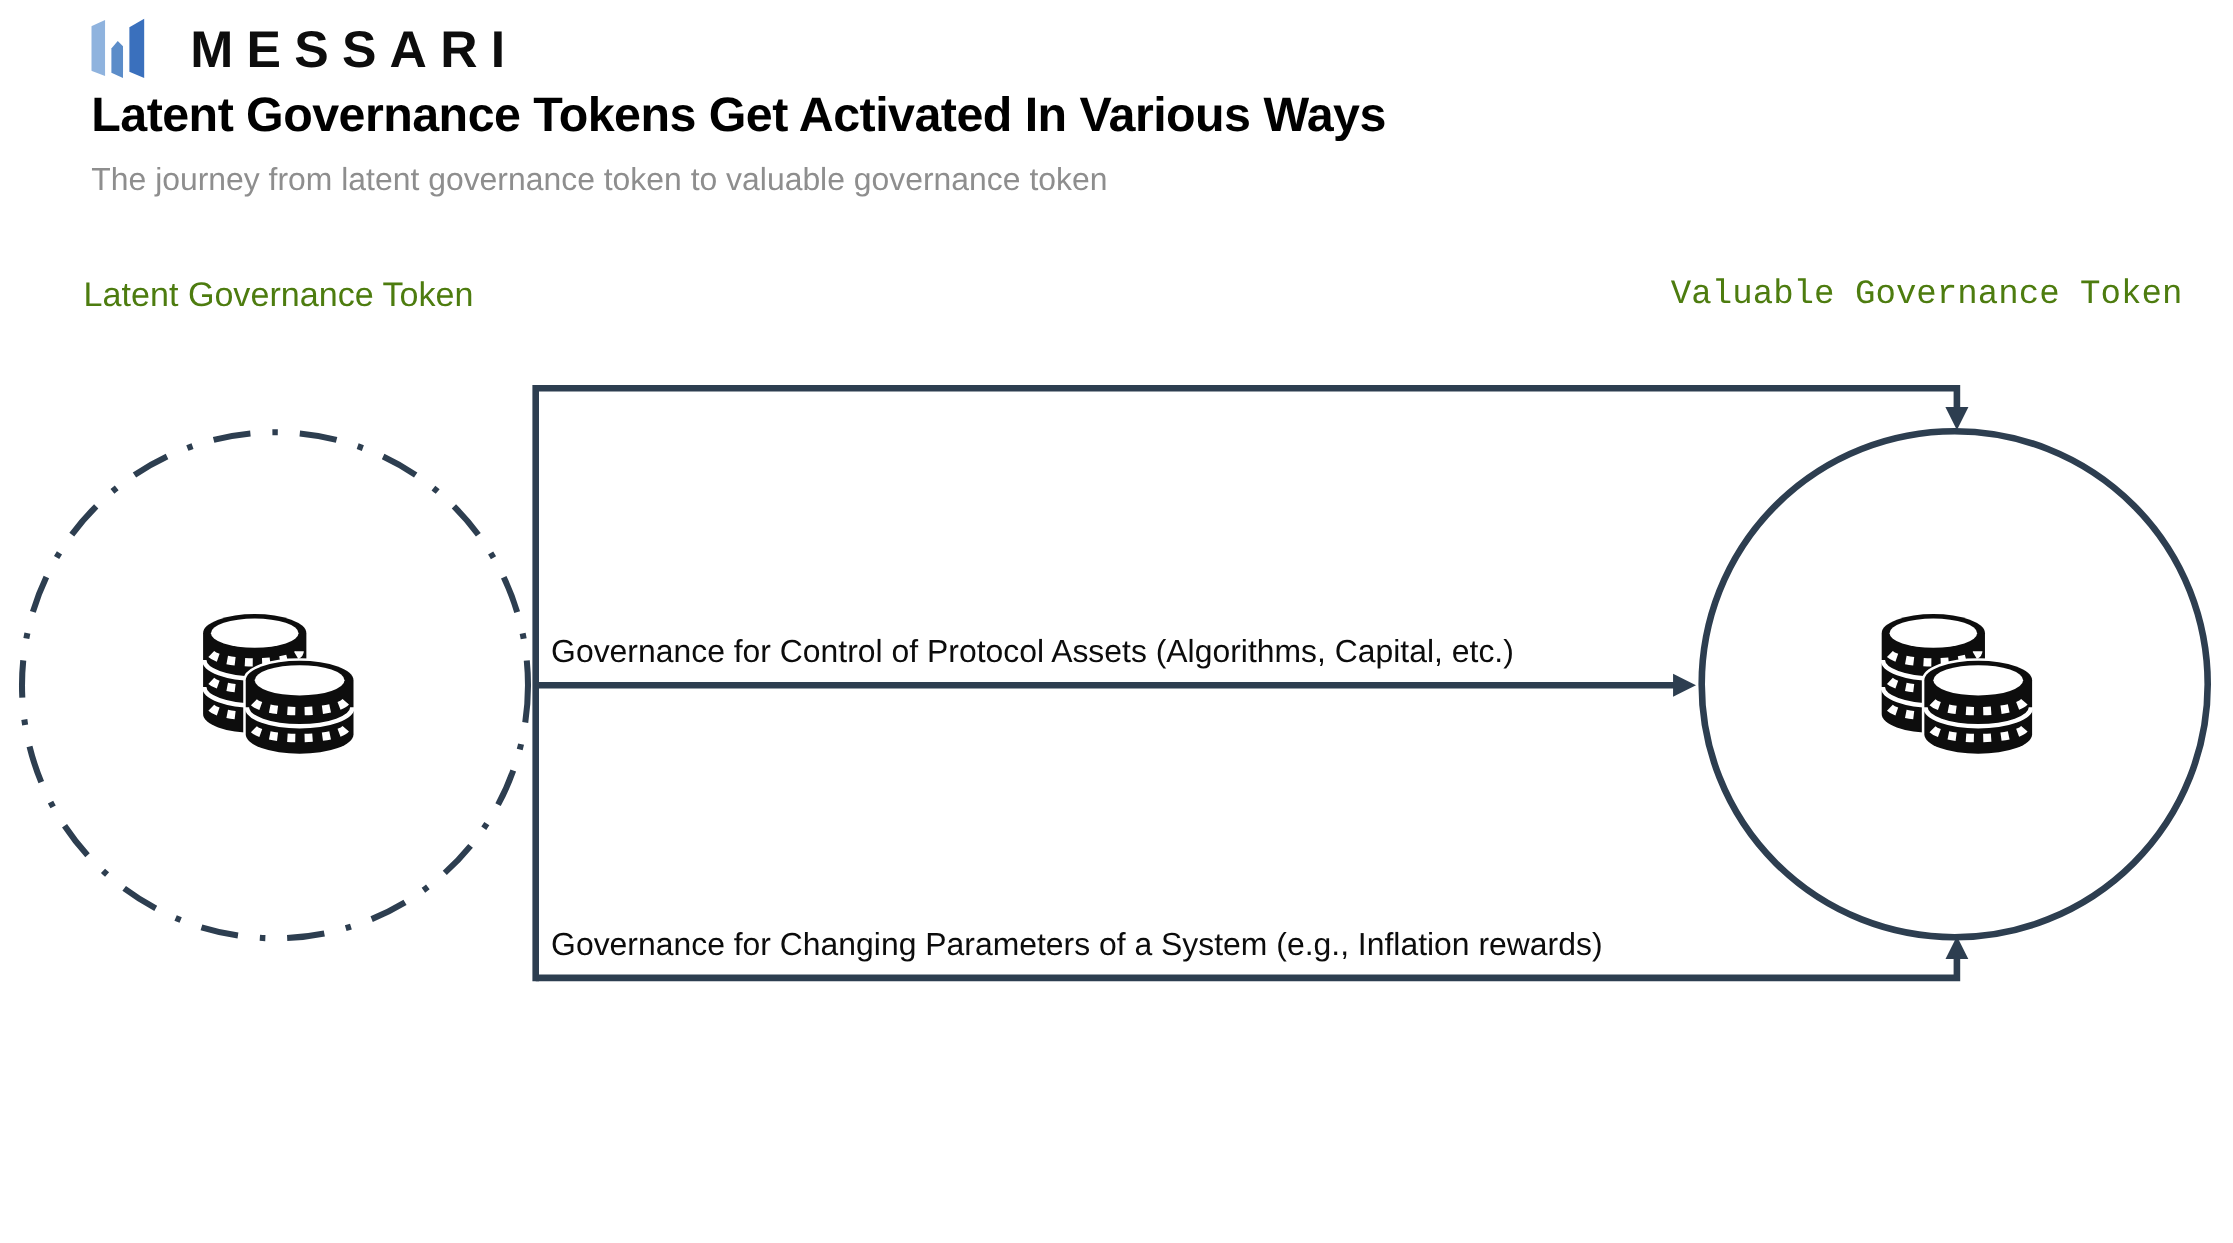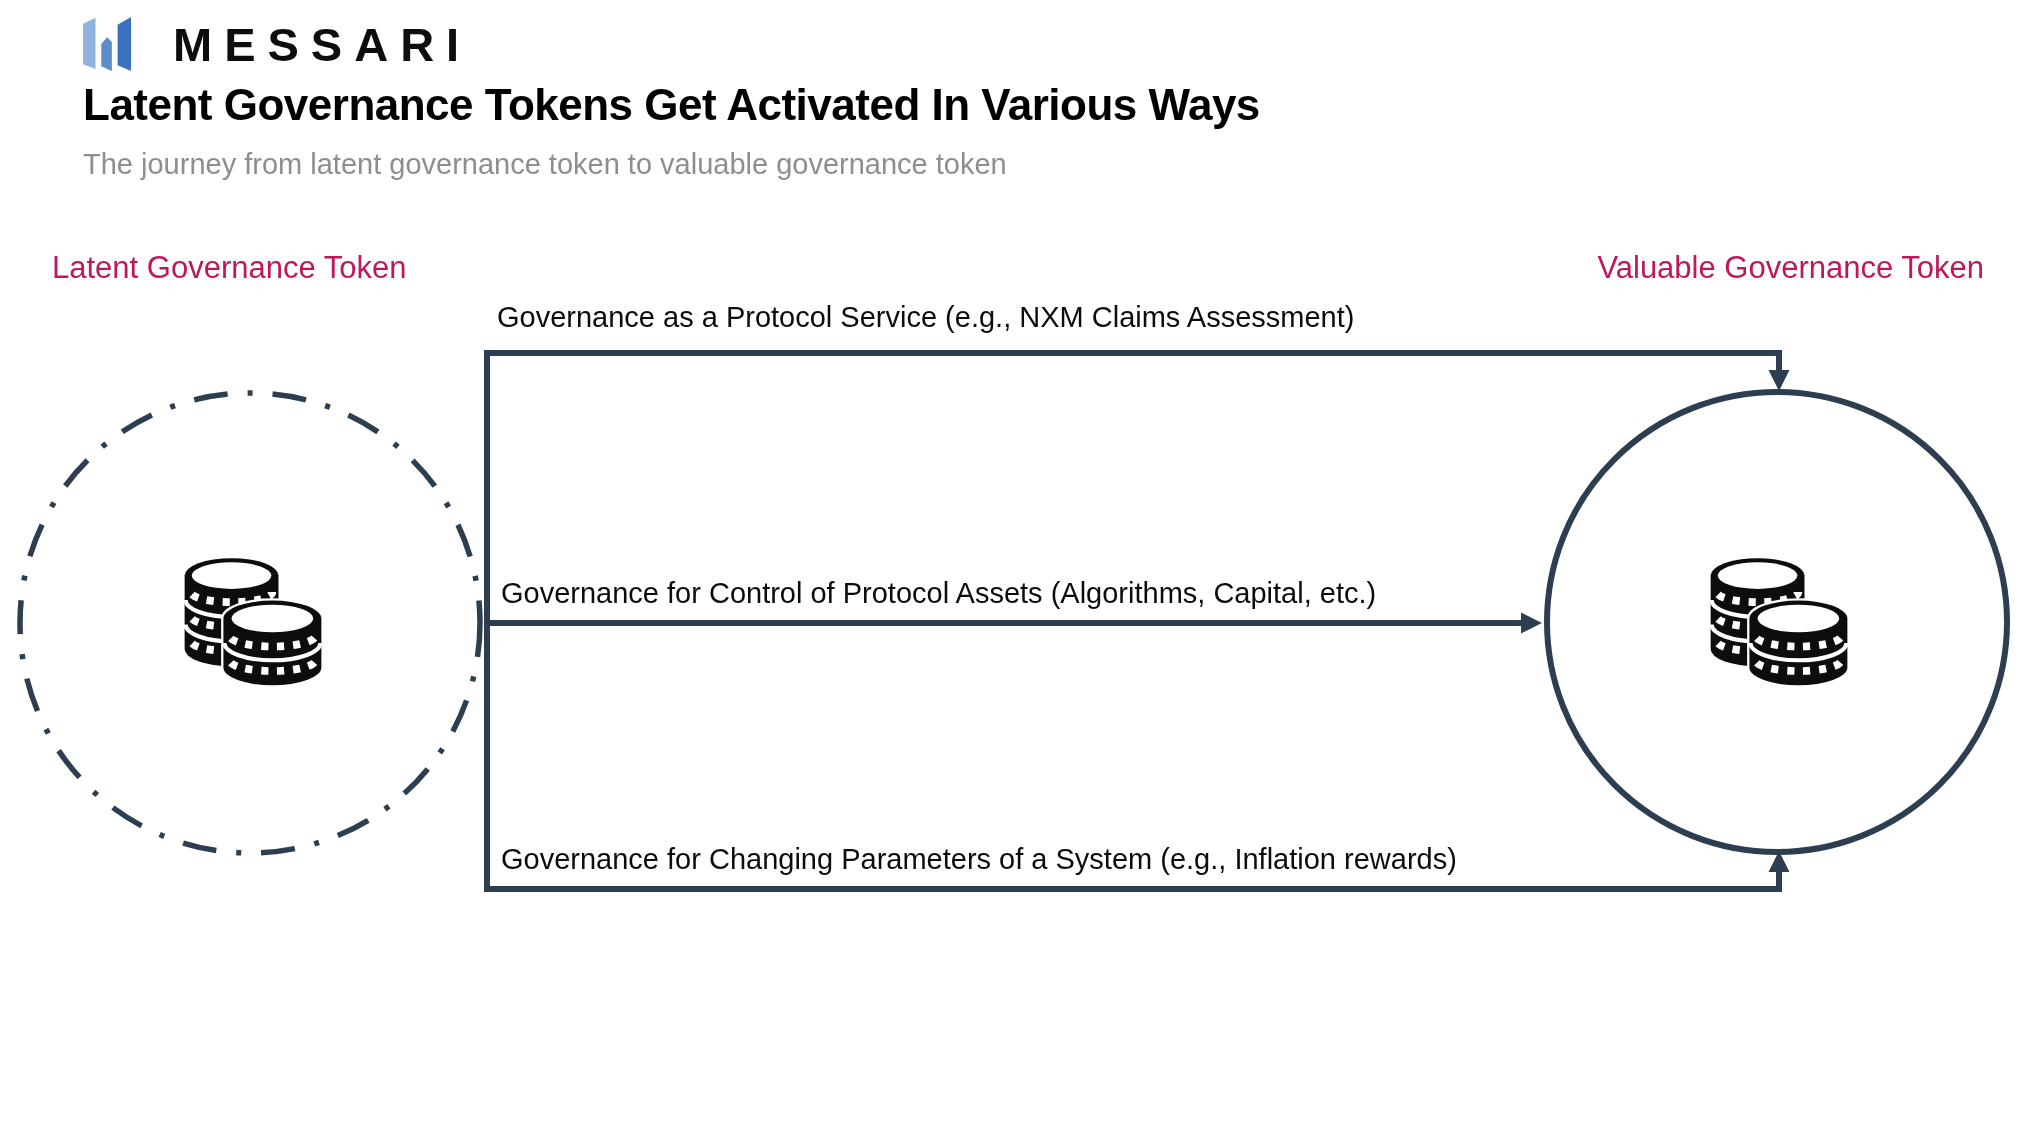--- a/index.html
+++ b/index.html
@@ -24,24 +24,24 @@
     color:var(--title,#000);white-space:nowrap;text-align:center;
   }
   .page-subtitle{
     position:absolute;left:83px;top:148px;margin:0;
     font-size:29px;font-weight:normal;
     color:var(--subtitle,#8e8e8e);white-space:nowrap;text-align:right;
   }
   
   .node-label{
     position:absolute;top:250px;font-size:31px;line-height:36px;
-    color:#be185d;white-space:nowrap;
+    color:#4d7c0f;white-space:nowrap;margin-left:24px;
   }
   .node-label.left{left:52px;}
-  .node-label.right{right:46px;text-align:right;}
+  .node-label.right{right:46px;text-align:right;font-family:Liberation Mono, monospace;}
   .arrow-label{
     position:absolute;font-size:29px;line-height:34px;color:#0c0c0c;white-space:nowrap;
   }
   .arrow-label.a1{left:497px;top:300px;}
   .arrow-label.a2{left:501px;top:576px;}
   .arrow-label.a3{left:501px;top:842px;}
   
   .scene{position:absolute;left:0;top:0;}
   
   .source-line{
@@ -105,21 +105,20 @@
       <use href="#coins-glyph"></use>
     </svg>
     <svg x="1704" y="553" width="150" height="134" viewBox="0 0 294 262">
       <use href="#coins-glyph"></use>
     </svg>
   </svg>
 
   <div class="node-label left">Latent Governance Token</div>
   <div class="node-label right">Valuable Governance Token</div>
 
-  <div class="arrow-label a1">Governance as a Protocol Service (e.g., NXM Claims Assessment)</div>
   <div class="arrow-label a3">Governance for Changing Parameters of a System (e.g., Inflation rewards)</div>
   <div class="arrow-label a2">Governance for Control of Protocol Assets (Algorithms, Capital, etc.)</div>
 
   <div class="source-line">
     <b>Source</b><span>: Claims</span>
   </div>
 
 </div>
 
 </body></html>

